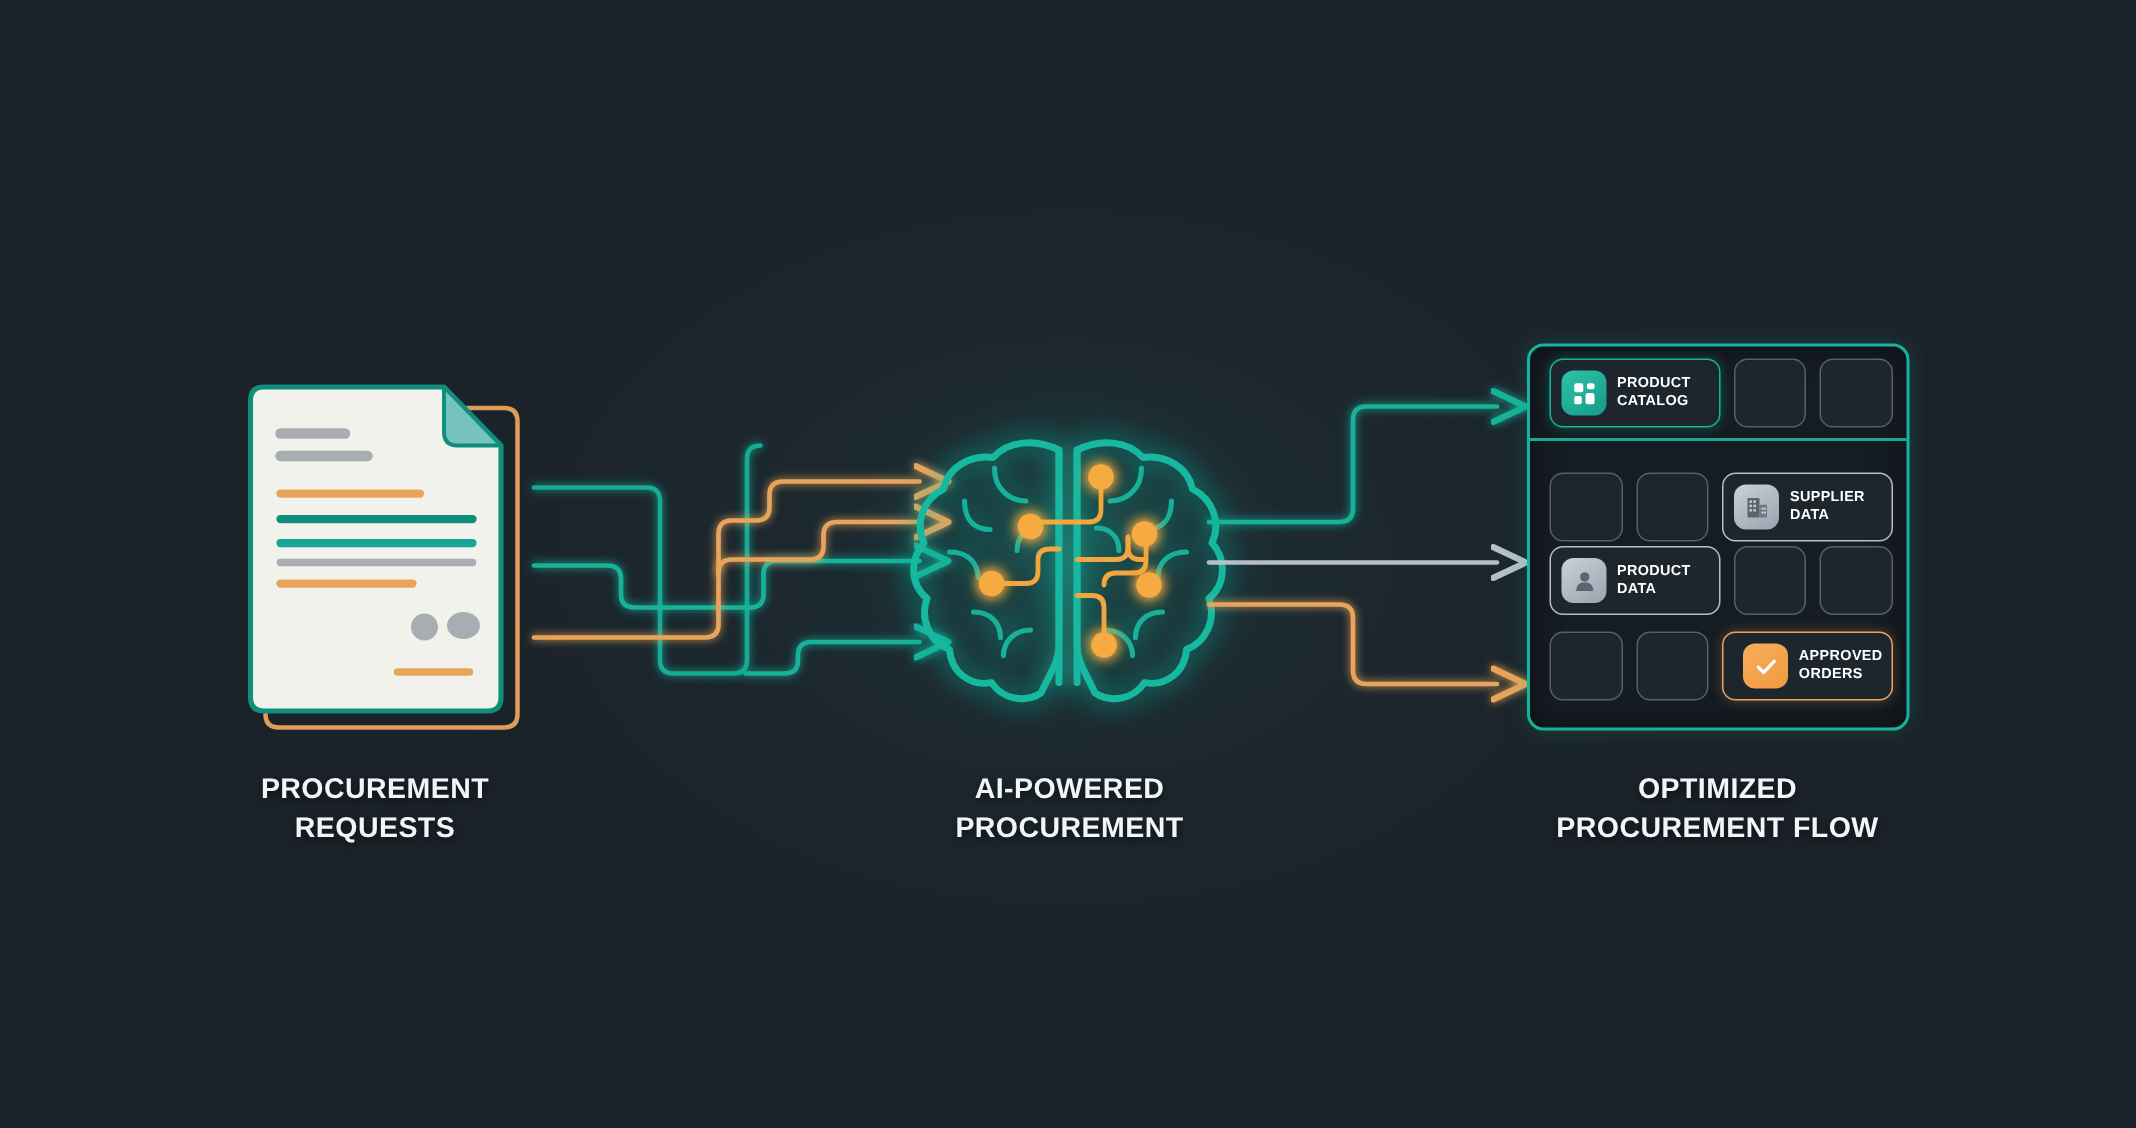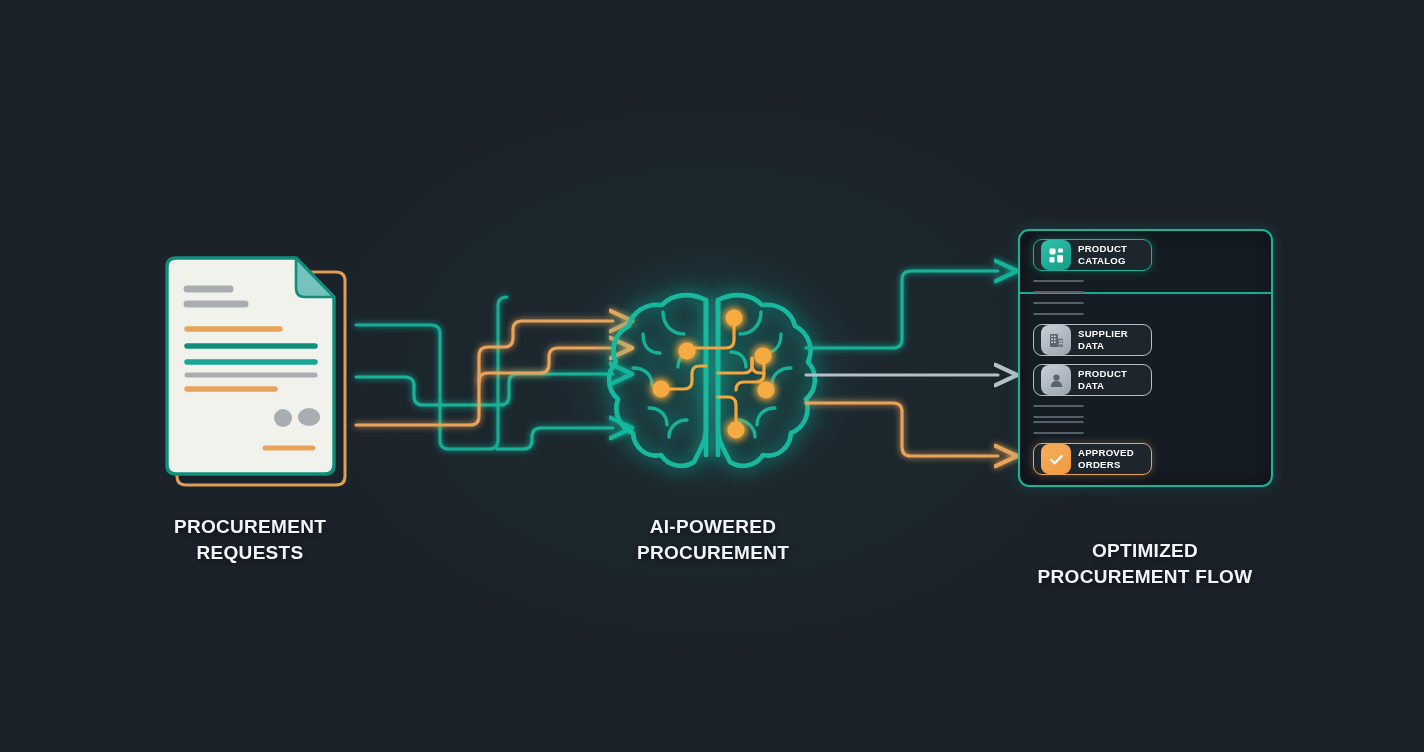--- a/index.html
+++ b/index.html
@@ -25,58 +25,58 @@
     color: #f2f5f7;
     font-weight: bold;
     font-size: 19px;
     line-height: 26px;
     letter-spacing: 0.3px;
     text-shadow: 0 2px 6px rgba(0,0,0,0.55);
     white-space: pre-line;
   }
   #cap-left  { left: 90px;  top: 514px; width: 320px; }
   #cap-mid   { left: 553px; top: 514px; width: 320px; }
-  #cap-right { left: 985px; top: 538px; width: 320px; }
+  #cap-right { left: 985px; top: 514px; width: 320px; }
 
   
   #panel {
     position: absolute;
     left: 1018px; top: 229px;
     width: 255px; height: 258px;
     border: 2px solid #17b39a;
     border-radius: 11px;
     background: #151c23;
     box-shadow: 0 0 14px rgba(23,179,154,0.22), inset 0 0 22px rgba(0,0,0,0.45);
   }
   #panel-divider {
     position: absolute; left: 0; top: 61px;
     width: 100%; height: 2px; background: #17b39a;
     opacity: .95;
   }
   .row {
     position: absolute; left: 13px; width: 229px; height: 46px;
-    display: flex; gap: 9px; flex-direction: column;
-  }
-  #row0 { top: 8px; }  #row1 { top: 71px; }
+    display: flex; gap: 9px;
+  }
+  #row0 { top: 8px; }  #row1 { top: 84px; }
   #row2 { top: 133px; } #row3 { top: 190px; }
 
   .cell {
     width: 51px; height: 46px;
     border: 1.6px solid #55606b;
     border-radius: 9px;
     background: #1d252d;
   }
   .cell.wide {
     width: 119px;
     display: flex; align-items: center; gap: 7px;
     padding-left: 7px;
   }
   .cell.teal   { border-color: #17b39a; box-shadow: 0 0 8px rgba(23,179,154,0.35); }
   .cell.silver { border-color: #b6bfc8; }
-  .cell.orange { border-color: #e9a košice; }
+  .cell.orange { border-color: #e9a košice; justify-content: center; }
   .cell.orange { border-color: #e9a45c; box-shadow: 0 0 8px rgba(233,164,92,0.3); }
 
   .tile {
     width: 30px; height: 30px; border-radius: 8px;
     flex: 0 0 auto;
     display: flex; align-items: center; justify-content: center;
   }
   .tile.teal   { background: linear-gradient(145deg,#2fc2ab,#169a86); }
   .tile.silver { background: linear-gradient(145deg,#c9d1d9,#9aa4ae); }
   .tile.orange { background: linear-gradient(145deg,#f7ad5e,#ef9a3f); }

